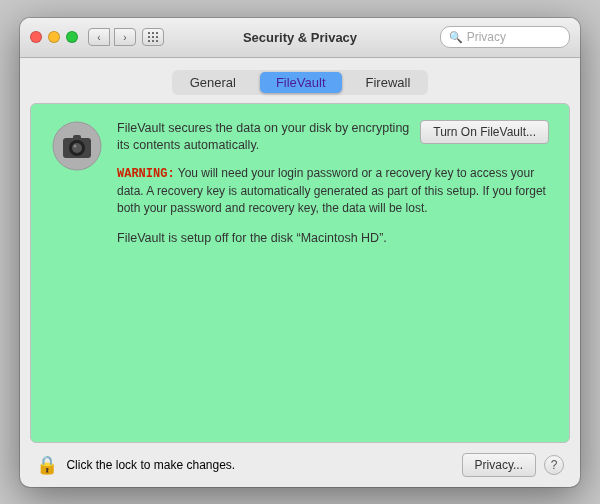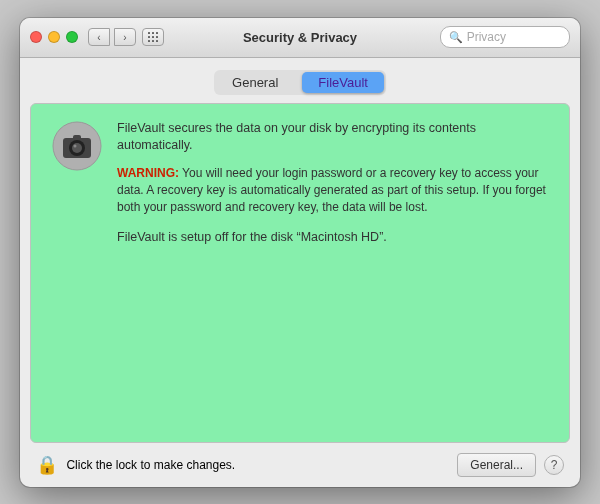--- a/index.html
+++ b/index.html
@@ -196,20 +196,21 @@
     .fv-warning {
       font-size: 12px;
       color: #333;
       line-height: 1.45;
       margin-bottom: 12px;
     }
 
     .fv-warning-label {
       color: #cc2200;
       font-weight: 600;
+      font-family: Liberation Mono, monospace;
     }
 
     .fv-status {
       font-size: 12.5px;
       color: #333;
       line-height: 1.4;
     }
 
     .turn-on-btn {
       background: linear-gradient(to bottom, #f5f5f5, #e0e0e0);
@@ -317,20 +318,21 @@
     <div class="search-box">
       <span class="search-icon-svg">🔍</span>
       <span class="search-placeholder">Privacy</span>
     </div>
   </div>
 
   <div class="tabs-area">
     <div class="tabs-container">
       <div class="tab">General</div>
       <div class="tab active">FileVault</div>
+      <div class="tab">Firewall</div>
     </div>
   </div>
 
   <div class="content">
     <div class="filevault-row">
 
       <div class="fv-icon-container">
         <svg width="52" height="52" viewBox="0 0 52 52" xmlns="http://www.w3.org/2000/svg">
 
           <circle cx="26" cy="26" r="24" fill="#b0b0b0" stroke="#999" stroke-width="1"></circle>
@@ -343,28 +345,29 @@
 
           <circle cx="24" cy="26" r="1.5" fill="rgba(255,255,255,0.3)"></circle>
 
           <rect x="22" y="15" width="8" height="5" rx="2" fill="#444"></rect>
         </svg>
       </div>
 
       <div class="fv-info">
         <div class="top-row">
           <p class="fv-description">FileVault secures the data on your disk by encrypting its contents automatically.</p>
+          <button class="turn-on-btn">Turn On FileVault...</button>
         </div>
         <p class="fv-warning">
           <span class="fv-warning-label">WARNING:</span><span> You will need your login password or a recovery key to access your data. A recovery key is automatically generated as part of this setup. If you forget both your password and recovery key, the data will be lost.</span>
         </p>
         <p class="fv-status">FileVault is setup off for the disk “Macintosh HD”.</p>
       </div>
     </div>
   </div>
 
   <div class="bottom-bar">
     <span class="lock-icon">🔒</span>
     <span class="lock-label">Click the lock to make changes.</span>
-    <button class="advanced-btn">General...</button>
+    <button class="advanced-btn">Privacy...</button>
     <div class="help-btn">?</div>
   </div>
 </div>
 
 </body></html>

